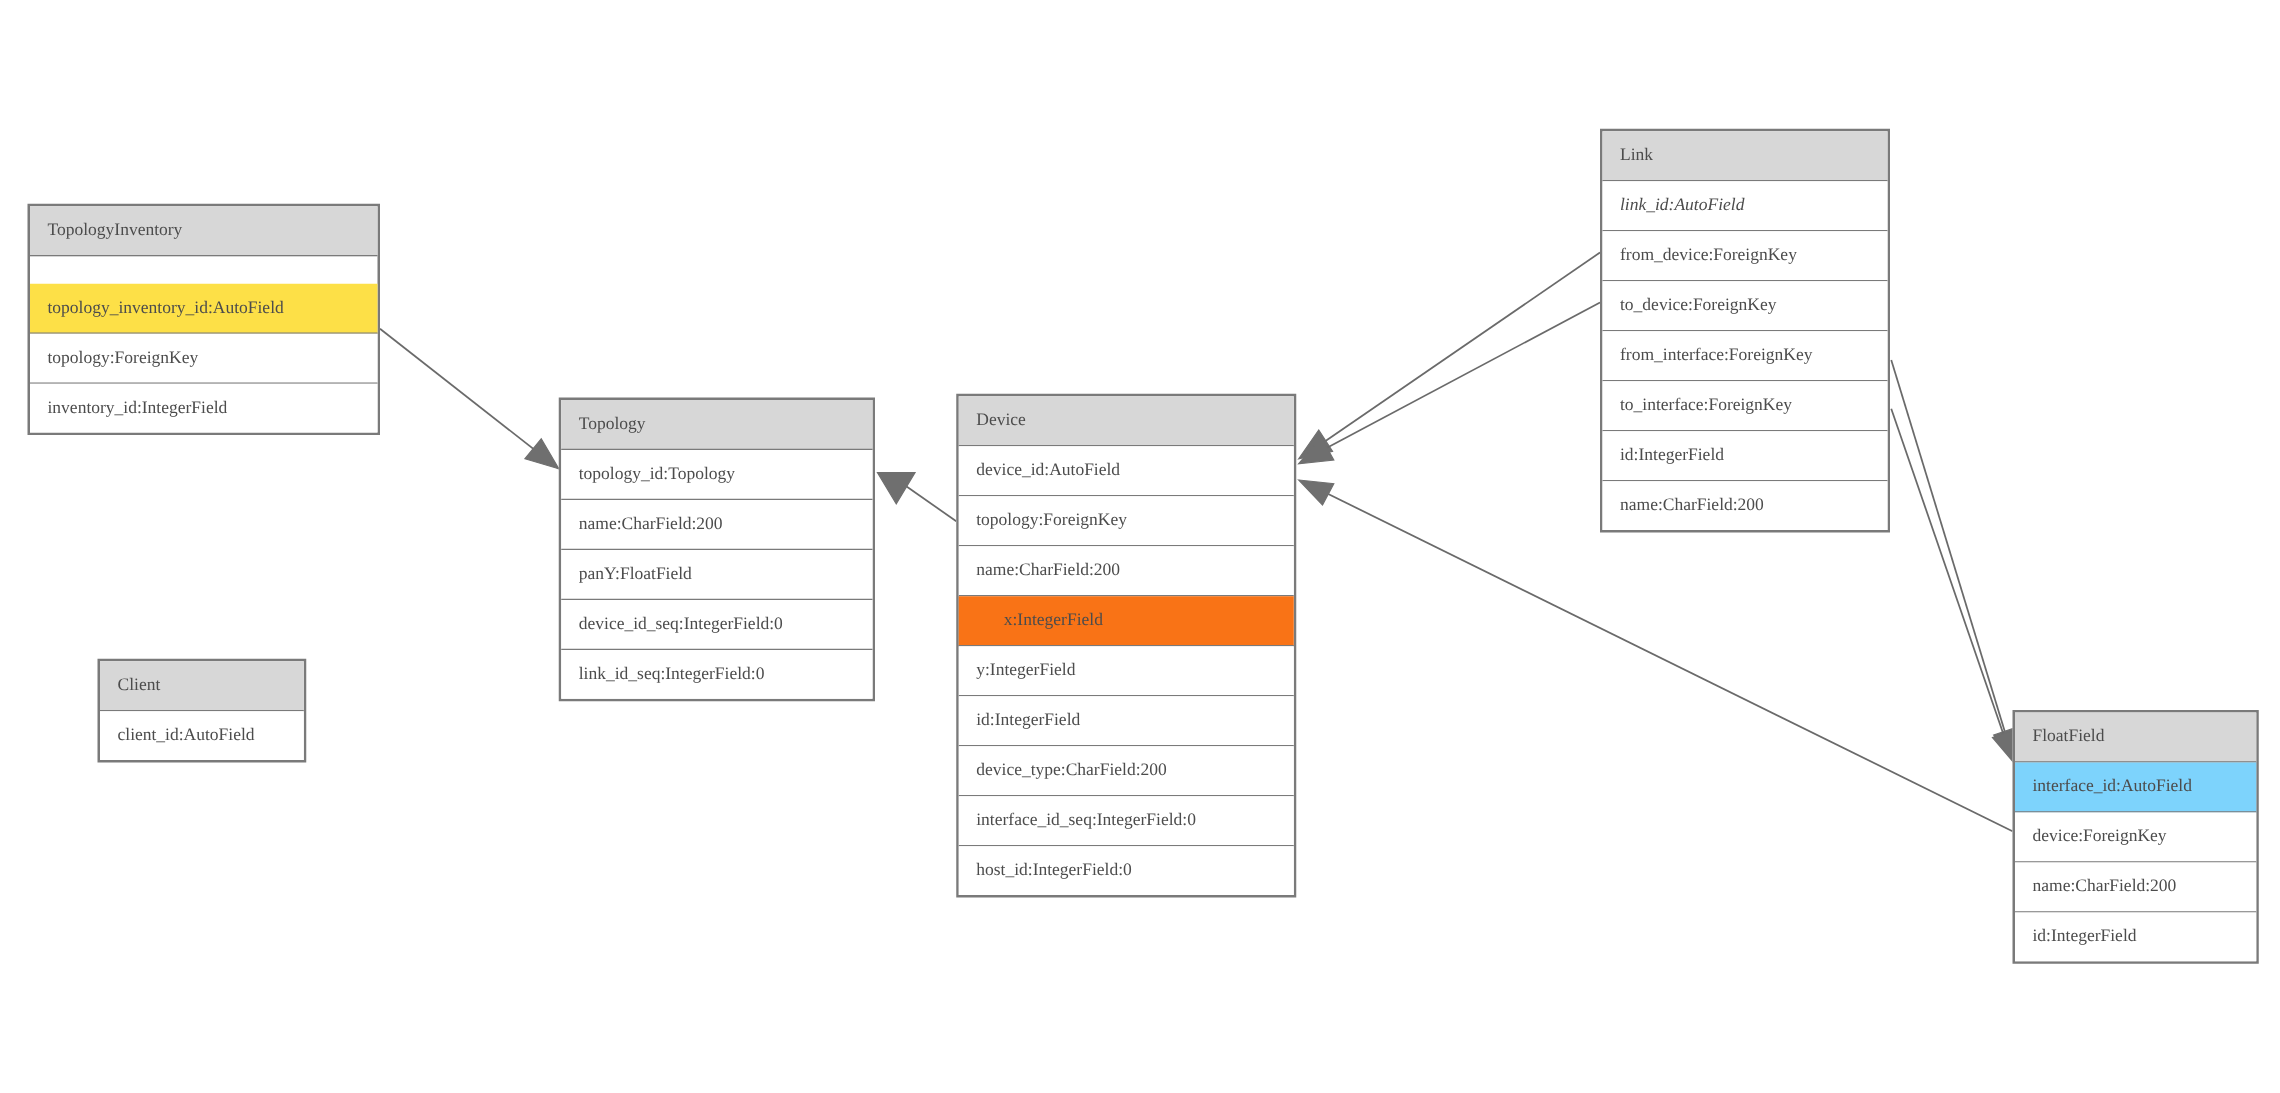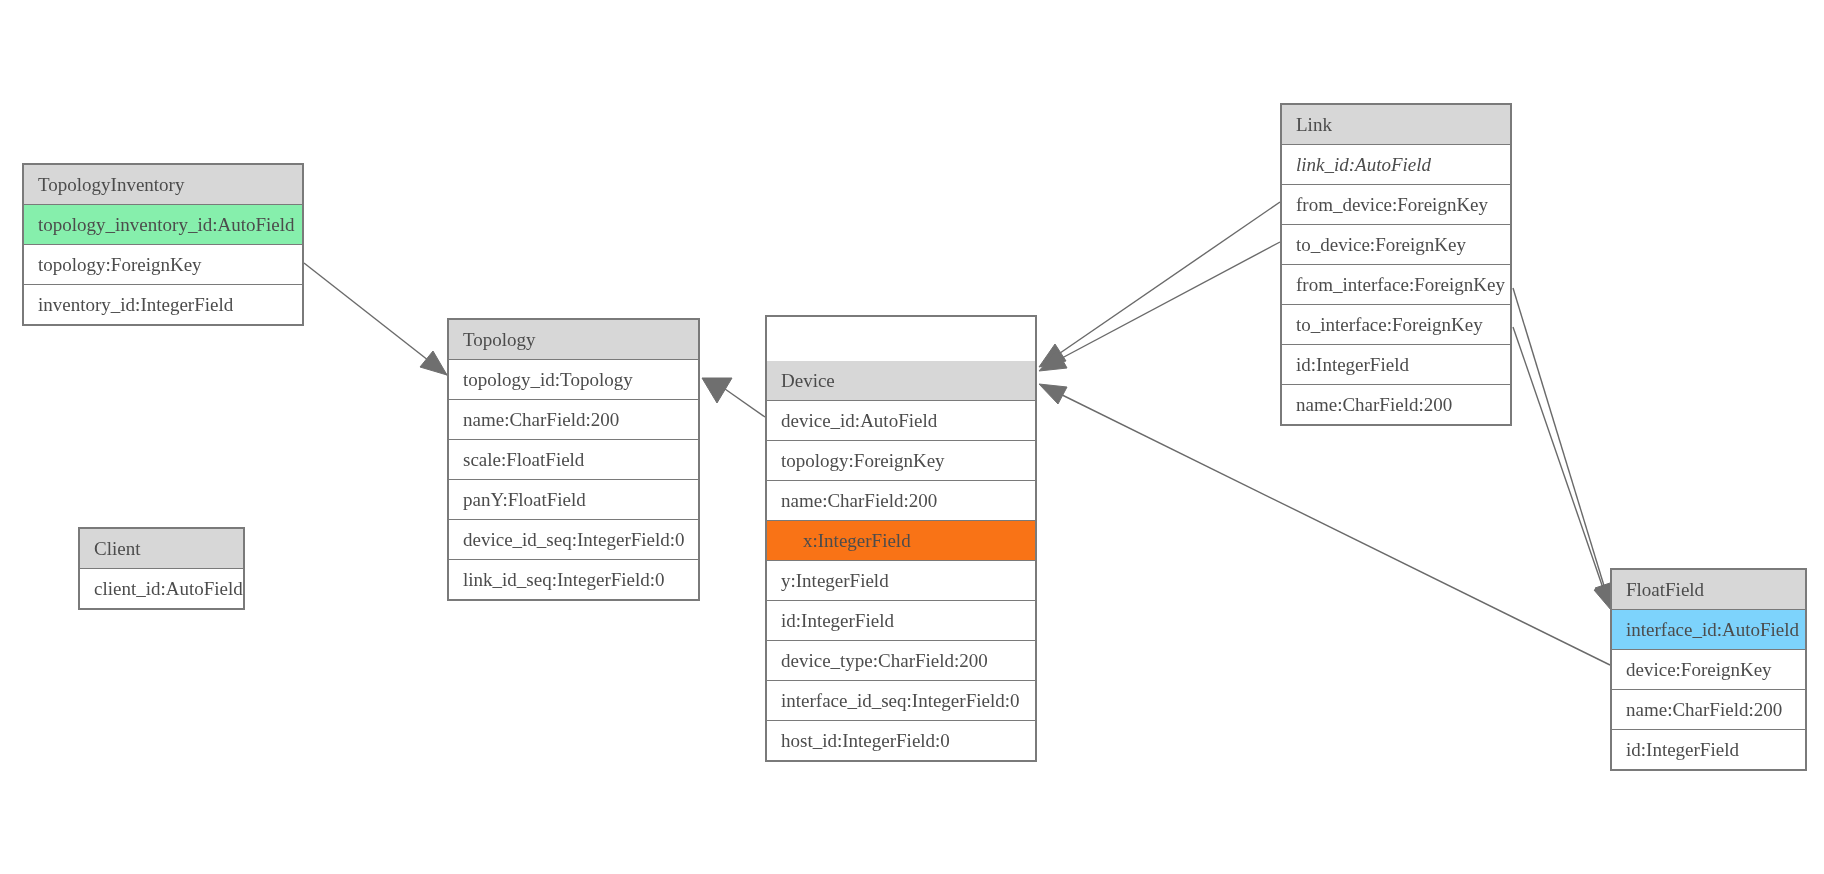--- a/index.html
+++ b/index.html
@@ -27,21 +27,21 @@
     left: 0;
     top: 0;
     width: 1824px;
     height: 874px;
   }
   .entity {
     position: absolute;
     background: #ffffff;
     border: 2px solid #4c1d95;
     box-sizing: border-box;
-    font-size: 19px;
+    font-size: 14px;
   }
   .entity-header {
     height: 39px;
     line-height: 39px;
     padding-left: 14px;
     border-bottom: 1px solid #7a7a7a;
     white-space: nowrap;
     overflow: hidden;
   }
   .entity-row {
@@ -87,39 +87,38 @@
         <polygon points="1611,608 1595,588 1613,582" fill="#6f6f6f" stroke="#6f6f6f"></polygon>
       </g>
       <g>
         <line x1="1513" y1="327" x2="1604" y2="591" stroke="#6a6a6a" stroke-width="1.4"></line>
         <polygon points="1611,610 1594,590 1612,584" fill="#6f6f6f" stroke="#6f6f6f"></polygon>
       </g>
     </svg>
   <div id="entity-layer">
       <div class="entity" style="left: 22px; top: 163px; width: 282px; border-color: rgb(122, 122, 122); color: rgb(76, 76, 76);">
         <div class="entity-header" style="background: rgb(215, 215, 215); border-color: rgb(122, 122, 122);">TopologyInventory</div>
-        <div class="entity-row" style="border-color: rgb(122, 122, 122); background: #86efac;">topology_inventory_id:AutoField</div>
+        <div class="entity-row" style="border-color: rgb(122, 122, 122); background: #fde047; margin-top: 22px;">topology_inventory_id:AutoField</div>
         <div class="entity-row" style="border-color: rgb(122, 122, 122); background: rgb(255, 255, 255);">topology:ForeignKey</div>
         <div class="entity-row" style="border-color: rgb(122, 122, 122); background: rgb(255, 255, 255);">inventory_id:IntegerField</div>
       </div>
       <div class="entity" style="left: 447px; top: 318px; width: 253px; border-color: rgb(122, 122, 122); color: rgb(76, 76, 76);">
         <div class="entity-header" style="background: rgb(215, 215, 215); border-color: rgb(122, 122, 122);">Topology</div>
         <div class="entity-row" style="border-color: rgb(122, 122, 122); background: rgb(255, 255, 255);">topology_id:Topology</div>
         <div class="entity-row" style="border-color: rgb(122, 122, 122); background: rgb(255, 255, 255);">name:CharField:200</div>
-        <div class="entity-row" style="border-color: rgb(122, 122, 122); background: rgb(255, 255, 255);">scale:FloatField</div>
         <div class="entity-row" style="border-color: rgb(122, 122, 122); background: rgb(255, 255, 255);">panY:FloatField</div>
         <div class="entity-row" style="border-color: rgb(122, 122, 122); background: rgb(255, 255, 255);">device_id_seq:IntegerField:0</div>
         <div class="entity-row" style="border-color: rgb(122, 122, 122); background: rgb(255, 255, 255);">link_id_seq:IntegerField:0</div>
       </div>
       <div class="entity" style="left: 78px; top: 527px; width: 167px; border-color: rgb(122, 122, 122); color: rgb(76, 76, 76);">
         <div class="entity-header" style="background: rgb(215, 215, 215); border-color: rgb(122, 122, 122);">Client</div>
         <div class="entity-row" style="border-color: rgb(122, 122, 122); background: rgb(255, 255, 255);">client_id:AutoField</div>
       </div>
       <div class="entity" style="left: 765px; top: 315px; width: 272px; border-color: rgb(122, 122, 122); color: rgb(76, 76, 76);">
-        <div class="entity-header" style="background: rgb(215, 215, 215); border-color: rgb(122, 122, 122); margin-top: 44px;">Device</div>
+        <div class="entity-header" style="background: rgb(215, 215, 215); border-color: rgb(122, 122, 122);">Device</div>
         <div class="entity-row" style="border-color: rgb(122, 122, 122); background: rgb(255, 255, 255);">device_id:AutoField</div>
         <div class="entity-row" style="border-color: rgb(122, 122, 122); background: rgb(255, 255, 255);">topology:ForeignKey</div>
         <div class="entity-row" style="border-color: rgb(122, 122, 122); background: rgb(255, 255, 255);">name:CharField:200</div>
         <div class="entity-row" style="border-color: rgb(122, 122, 122); background: #f97316; padding-left: 36px;">x:IntegerField</div>
         <div class="entity-row" style="border-color: rgb(122, 122, 122); background: rgb(255, 255, 255);">y:IntegerField</div>
         <div class="entity-row" style="border-color: rgb(122, 122, 122); background: rgb(255, 255, 255);">id:IntegerField</div>
         <div class="entity-row" style="border-color: rgb(122, 122, 122); background: rgb(255, 255, 255);">device_type:CharField:200</div>
         <div class="entity-row" style="border-color: rgb(122, 122, 122); background: rgb(255, 255, 255);">interface_id_seq:IntegerField:0</div>
         <div class="entity-row" style="border-color: rgb(122, 122, 122); background: rgb(255, 255, 255);">host_id:IntegerField:0</div>
       </div>

